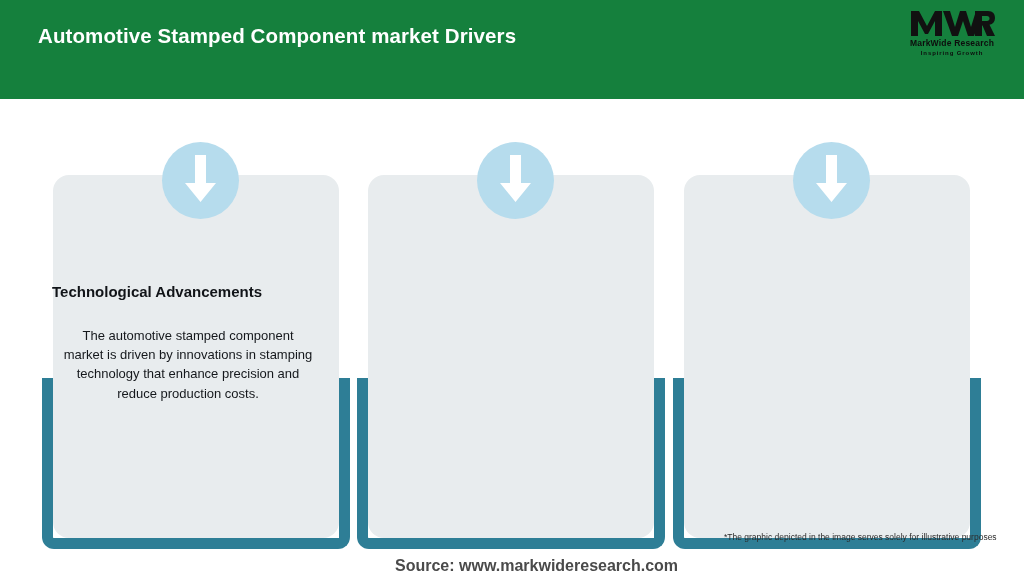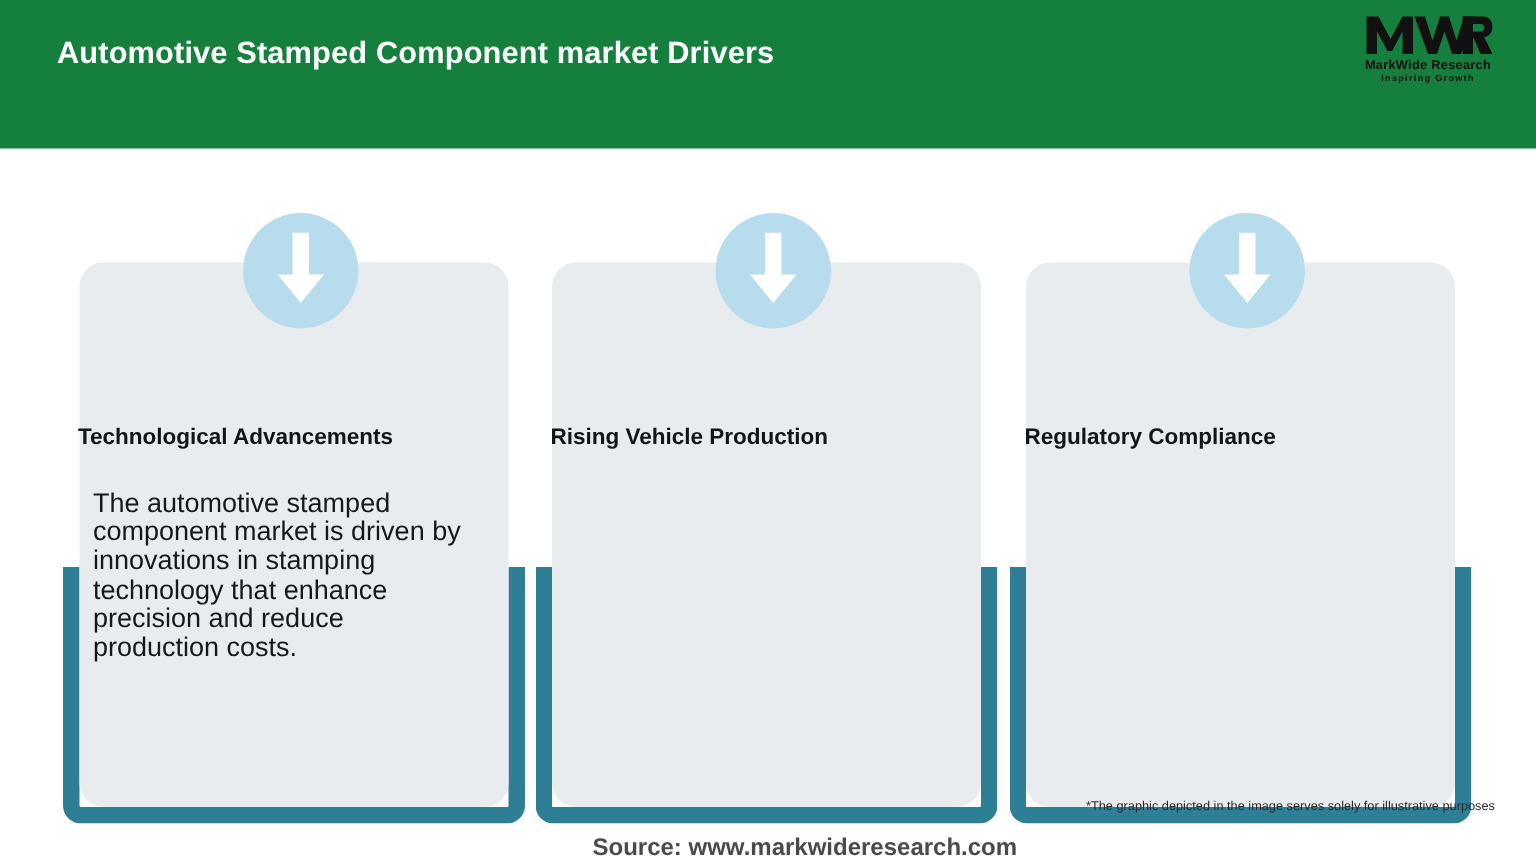--- a/index.html
+++ b/index.html
@@ -137,24 +137,24 @@
     color: #111418;
     line-height: 1.2;
     margin-top: 31px;
   }
 
   .card-body {
     position: absolute;
     left: 20px;
     top: 227px;
     width: 252px;
-    font-size: 18px;
+    font-size: 13px;
     color: #15181c;
     line-height: 19.2px;
-    text-align: left;
+    text-align: center;
   }
 
   
   .source {
     position: absolute;
     left: 395px;
     top: 557px;
     font-size: 16px;
     font-weight: bold;
     color: #4a4a4a;
@@ -201,30 +201,28 @@
   </div>
 
   <div class="card-wrap c1">
     <div class="bracket"></div>
     <div class="card"></div>
     <div class="icon-circle">
       <svg width="33" height="48" viewBox="0 0 33 48">
         <path d="M11 0 L22 0 L22 28 L32 28 L16.5 47 L1 28 L11 28 Z" fill="#ffffff"></path>
       </svg>
     </div>
-    <div class="card-title">Rising Vehicle Production</div>
   </div>
 
   <div class="card-wrap c2">
     <div class="bracket"></div>
     <div class="card"></div>
     <div class="icon-circle">
       <svg width="33" height="48" viewBox="0 0 33 48">
         <path d="M11 0 L22 0 L22 28 L32 28 L16.5 47 L1 28 L11 28 Z" fill="#ffffff"></path>
       </svg>
     </div>
-    <div class="card-title">Regulatory Compliance</div>
   </div>
 
 </div>
 
 <div class="source">Source: www.markwideresearch.com</div>
 <div class="disclaimer">*The graphic depicted in the image serves solely for illustrative purposes</div>
 
 </body></html>

